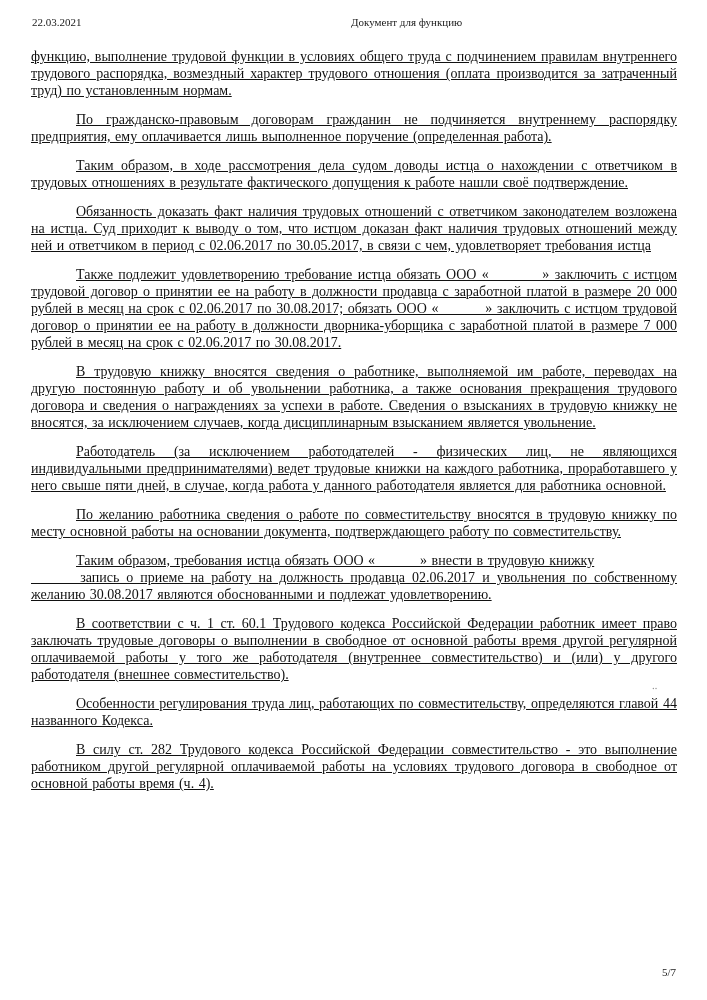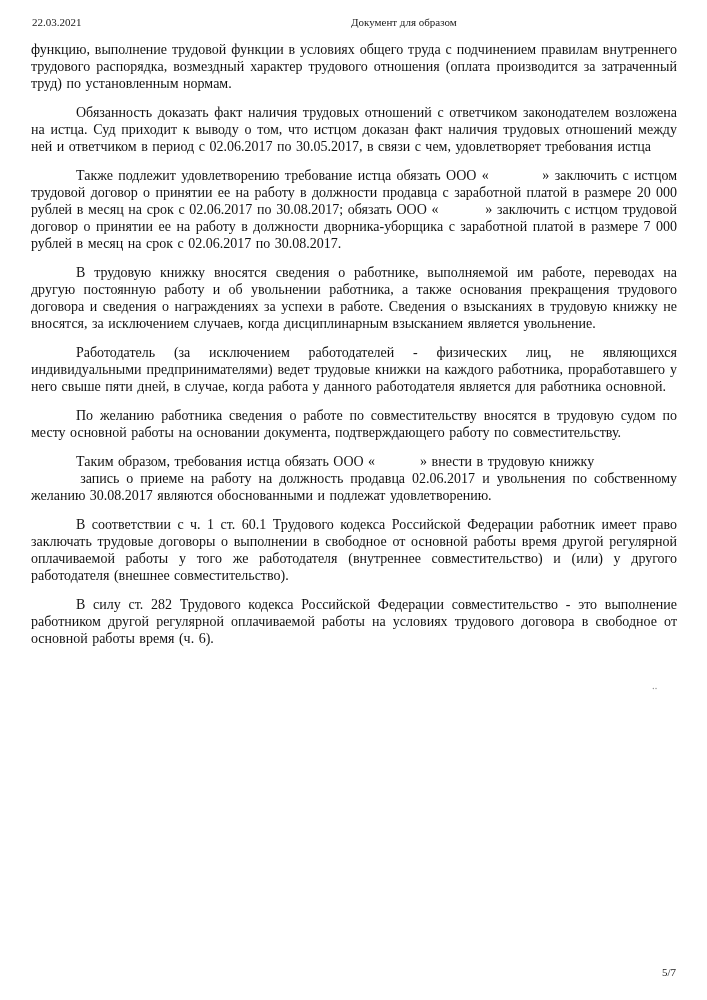--- a/index.html
+++ b/index.html
@@ -31,23 +31,24 @@
     top: 0;
   }
   .print-header .title {
     position: absolute;
     left: 351px;
     top: 0;
     white-space: nowrap;
   }
   .doc-content {
     position: absolute;
-    top: 41px;
+    top: 48px;
     left: 31px;
     width: 646px;
+    text-decoration: underline;
   }
   p.para {
     margin: 0 0 12px 0;
     font-size: 14px;
     line-height: 17px;
     text-align: justify;
     text-indent: 45px;
     word-spacing: 1px;
   }
   p.para.continuation {
@@ -72,31 +73,34 @@
     font-size: 11px;
     line-height: 13px;
     color: #1a1a1a;
   }
 </style>
 </head>
 <body>
 
 <div class="print-header">
   <span class="date">22.03.2021</span>
-  <span class="title">Документ для образом</span>
+  <span class="title">Документ для функцию</span>
 </div>
 
 <div class="doc-content">
   <p class="para continuation">функцию, выполнение трудовой функции в условиях общего труда с подчинением правилам внутреннего трудового распорядка, возмездный характер трудового отношения (оплата производится за затраченный труд) по установленным нормам.</p>
+  <p class="para">По гражданско-правовым договорам гражданин не подчиняется внутреннему распорядку предприятия, ему оплачивается лишь выполненное поручение (определенная работа).</p>
+  <p class="para">Таким образом, в ходе рассмотрения дела судом доводы истца о нахождении с ответчиком в трудовых отношениях в результате фактического допущения к работе нашли своё подтверждение.</p>
   <p class="para">Обязанность доказать факт наличия трудовых отношений с ответчиком законодателем возложена на истца. Суд приходит к выводу о том, что истцом доказан факт наличия трудовых отношений между ней и ответчиком в период с 02.06.2017 по 30.05.2017, в связи с чем, удовлетворяет требования истца</p>
   <p class="para">Также подлежит удовлетворению требование истца обязать ООО «&nbsp;&nbsp;&nbsp;&nbsp;&nbsp;&nbsp;&nbsp;&nbsp;&nbsp;&nbsp;» заключить с истцом трудовой договор о принятии ее на работу в должности продавца с заработной платой в размере 20&nbsp;000 рублей в месяц на срок с 02.06.2017 по 30.08.2017; обязать ООО «&nbsp;&nbsp;&nbsp;&nbsp;&nbsp;&nbsp;&nbsp;&nbsp;&nbsp;&nbsp;» заключить с истцом трудовой договор о принятии ее на работу в должности дворника-уборщика с заработной платой в размере 7&nbsp;000 рублей в месяц на срок с 02.06.2017 по 30.08.2017.</p>
   <p class="para">В трудовую книжку вносятся сведения о работнике, выполняемой им работе, переводах на другую постоянную работу и об увольнении работника, а также основания прекращения трудового договора и сведения о награждениях за успехи в работе. Сведения о взысканиях в трудовую книжку не вносятся, за исключением случаев, когда дисциплинарным взысканием является увольнение.</p>
   <p class="para">Работодатель (за исключением работодателей - физических лиц, не являющихся индивидуальными предпринимателями) ведет трудовые книжки на каждого работника, проработавшего у него свыше пяти дней, в случае, когда работа у данного работодателя является для работника основной.</p>
-  <p class="para">По желанию работника сведения о работе по совместительству вносятся в трудовую судом по месту основной работы на основании документа, подтверждающего работу по совместительству.</p>
+  <p class="para">По желанию работника сведения о работе по совместительству вносятся в трудовую книжку по месту основной работы на основании документа, подтверждающего работу по совместительству.</p>
   <p class="para preline">Таким образом, требования истца обязать ООО «&nbsp;&nbsp;&nbsp;&nbsp;&nbsp;&nbsp;&nbsp;&nbsp;&nbsp;&nbsp;» внести в трудовую книжку
 &nbsp;&nbsp;&nbsp;&nbsp;&nbsp;&nbsp;&nbsp;запись о приеме на работу на должность продавца 02.06.2017 и увольнения по собственному желанию 30.08.2017 являются обоснованными и подлежат удовлетворению.</p>
   <p class="para">В соответствии с ч. 1 ст. 60.1 Трудового кодекса Российской Федерации работник имеет право заключать трудовые договоры о выполнении в свободное от основной работы время другой регулярной оплачиваемой работы у того же работодателя (внутреннее совместительство) и (или) у другого работодателя (внешнее совместительство).</p>
-  <p class="para">В силу ст. 282 Трудового кодекса Российской Федерации совместительство - это выполнение работником другой регулярной оплачиваемой работы на условиях трудового договора в свободное от основной работы время (ч. 6).</p>
+  <p class="para">Особенности регулирования труда лиц, работающих по совместительству, определяются главой 44 названного Кодекса.</p>
+  <p class="para">В силу ст. 282 Трудового кодекса Российской Федерации совместительство - это выполнение работником другой регулярной оплачиваемой работы на условиях трудового договора в свободное от основной работы время (ч. 4).</p>
 </div>
 
 <span class="smudge-artifact">‥</span>
 
 <div class="print-footer">5/7</div>
 
 </body></html>

